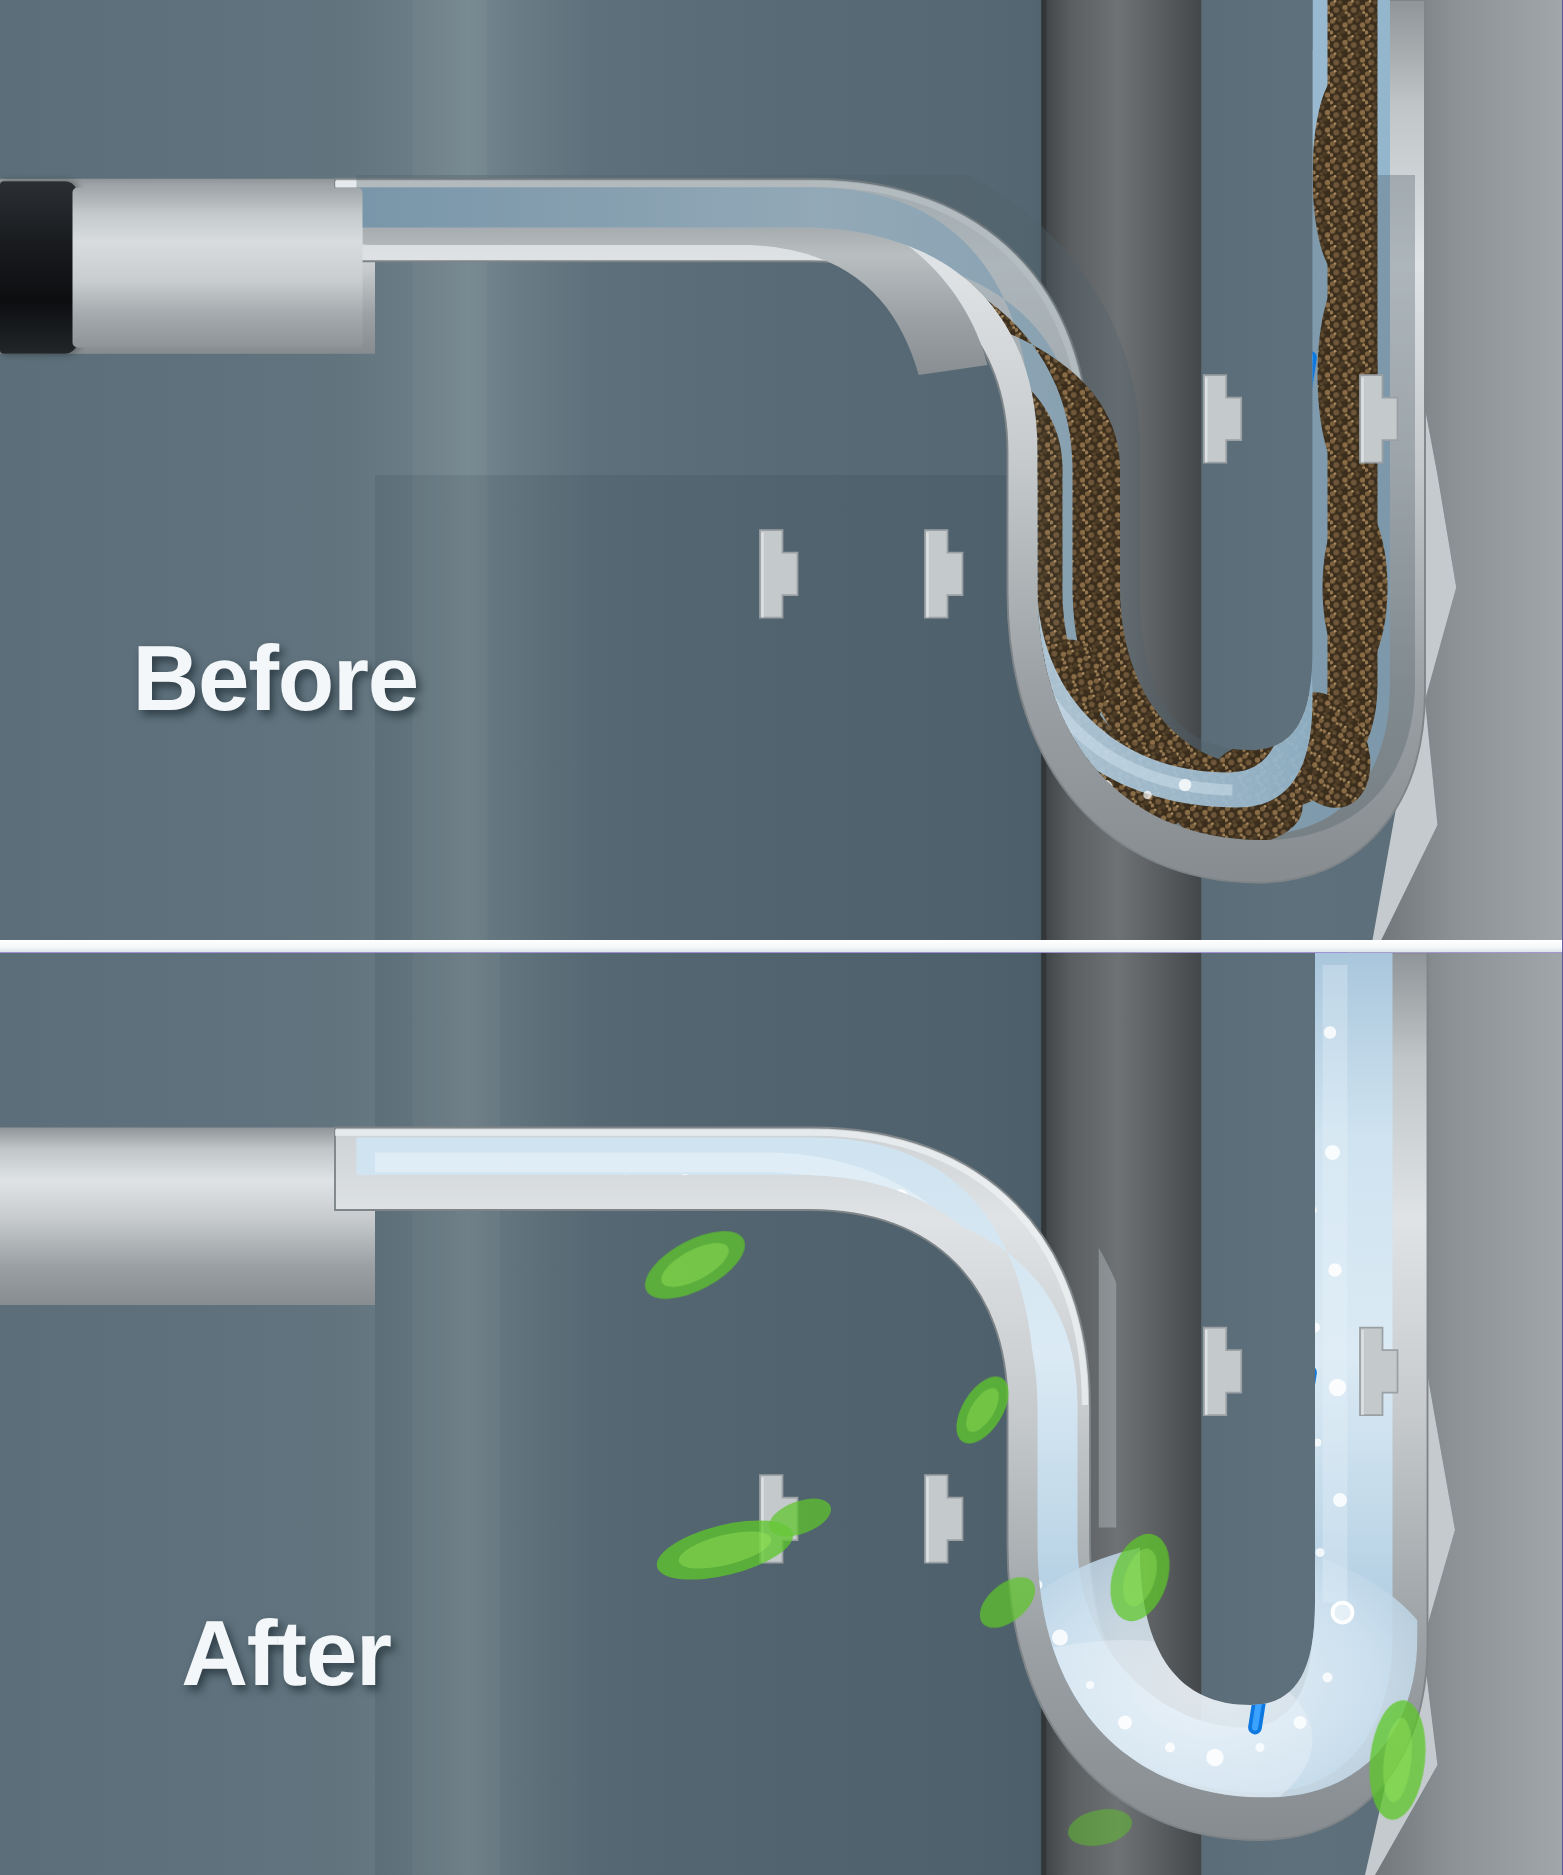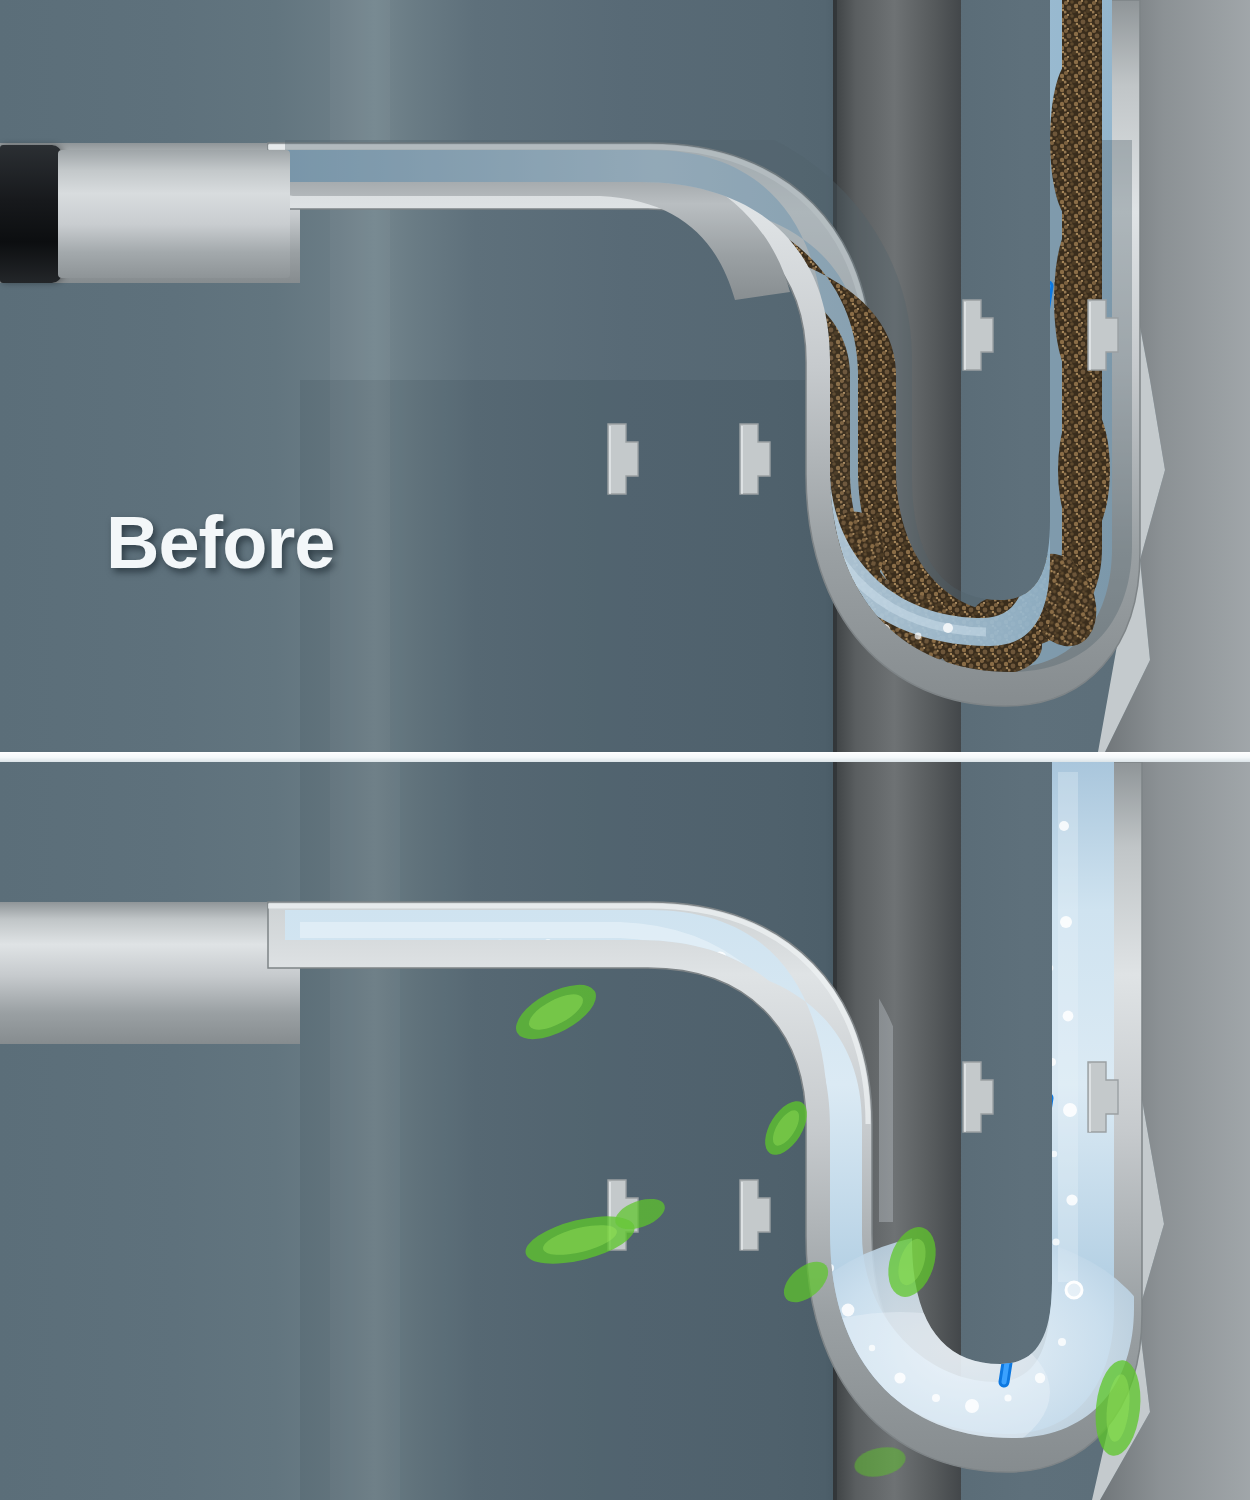--- a/index.html
+++ b/index.html
@@ -549,15 +549,16 @@
         <ellipse cx="912" cy="500" rx="12" ry="24" transform="rotate(18 912 500)" fill="#86dd4a" opacity=".62"></ellipse>
 
         <ellipse cx="1118" cy="646" rx="22" ry="48" transform="rotate(6 1118 646)" opacity=".85"></ellipse>
         <ellipse cx="1118" cy="646" rx="11" ry="34" transform="rotate(6 1118 646)" fill="#86dd4a" opacity=".66"></ellipse>
 
         <ellipse cx="640" cy="452" rx="26" ry="13" transform="rotate(-20 640 452)" opacity=".8"></ellipse>
         <ellipse cx="880" cy="700" rx="26" ry="14" transform="rotate(-12 880 700)" opacity=".55"></ellipse>
       </g>
     </svg>
 
+    <div class="label" id="label-after" style="left: 145px; top: 518px;">After</div>
   </div>
 
 </div>
 
 </body></html>

